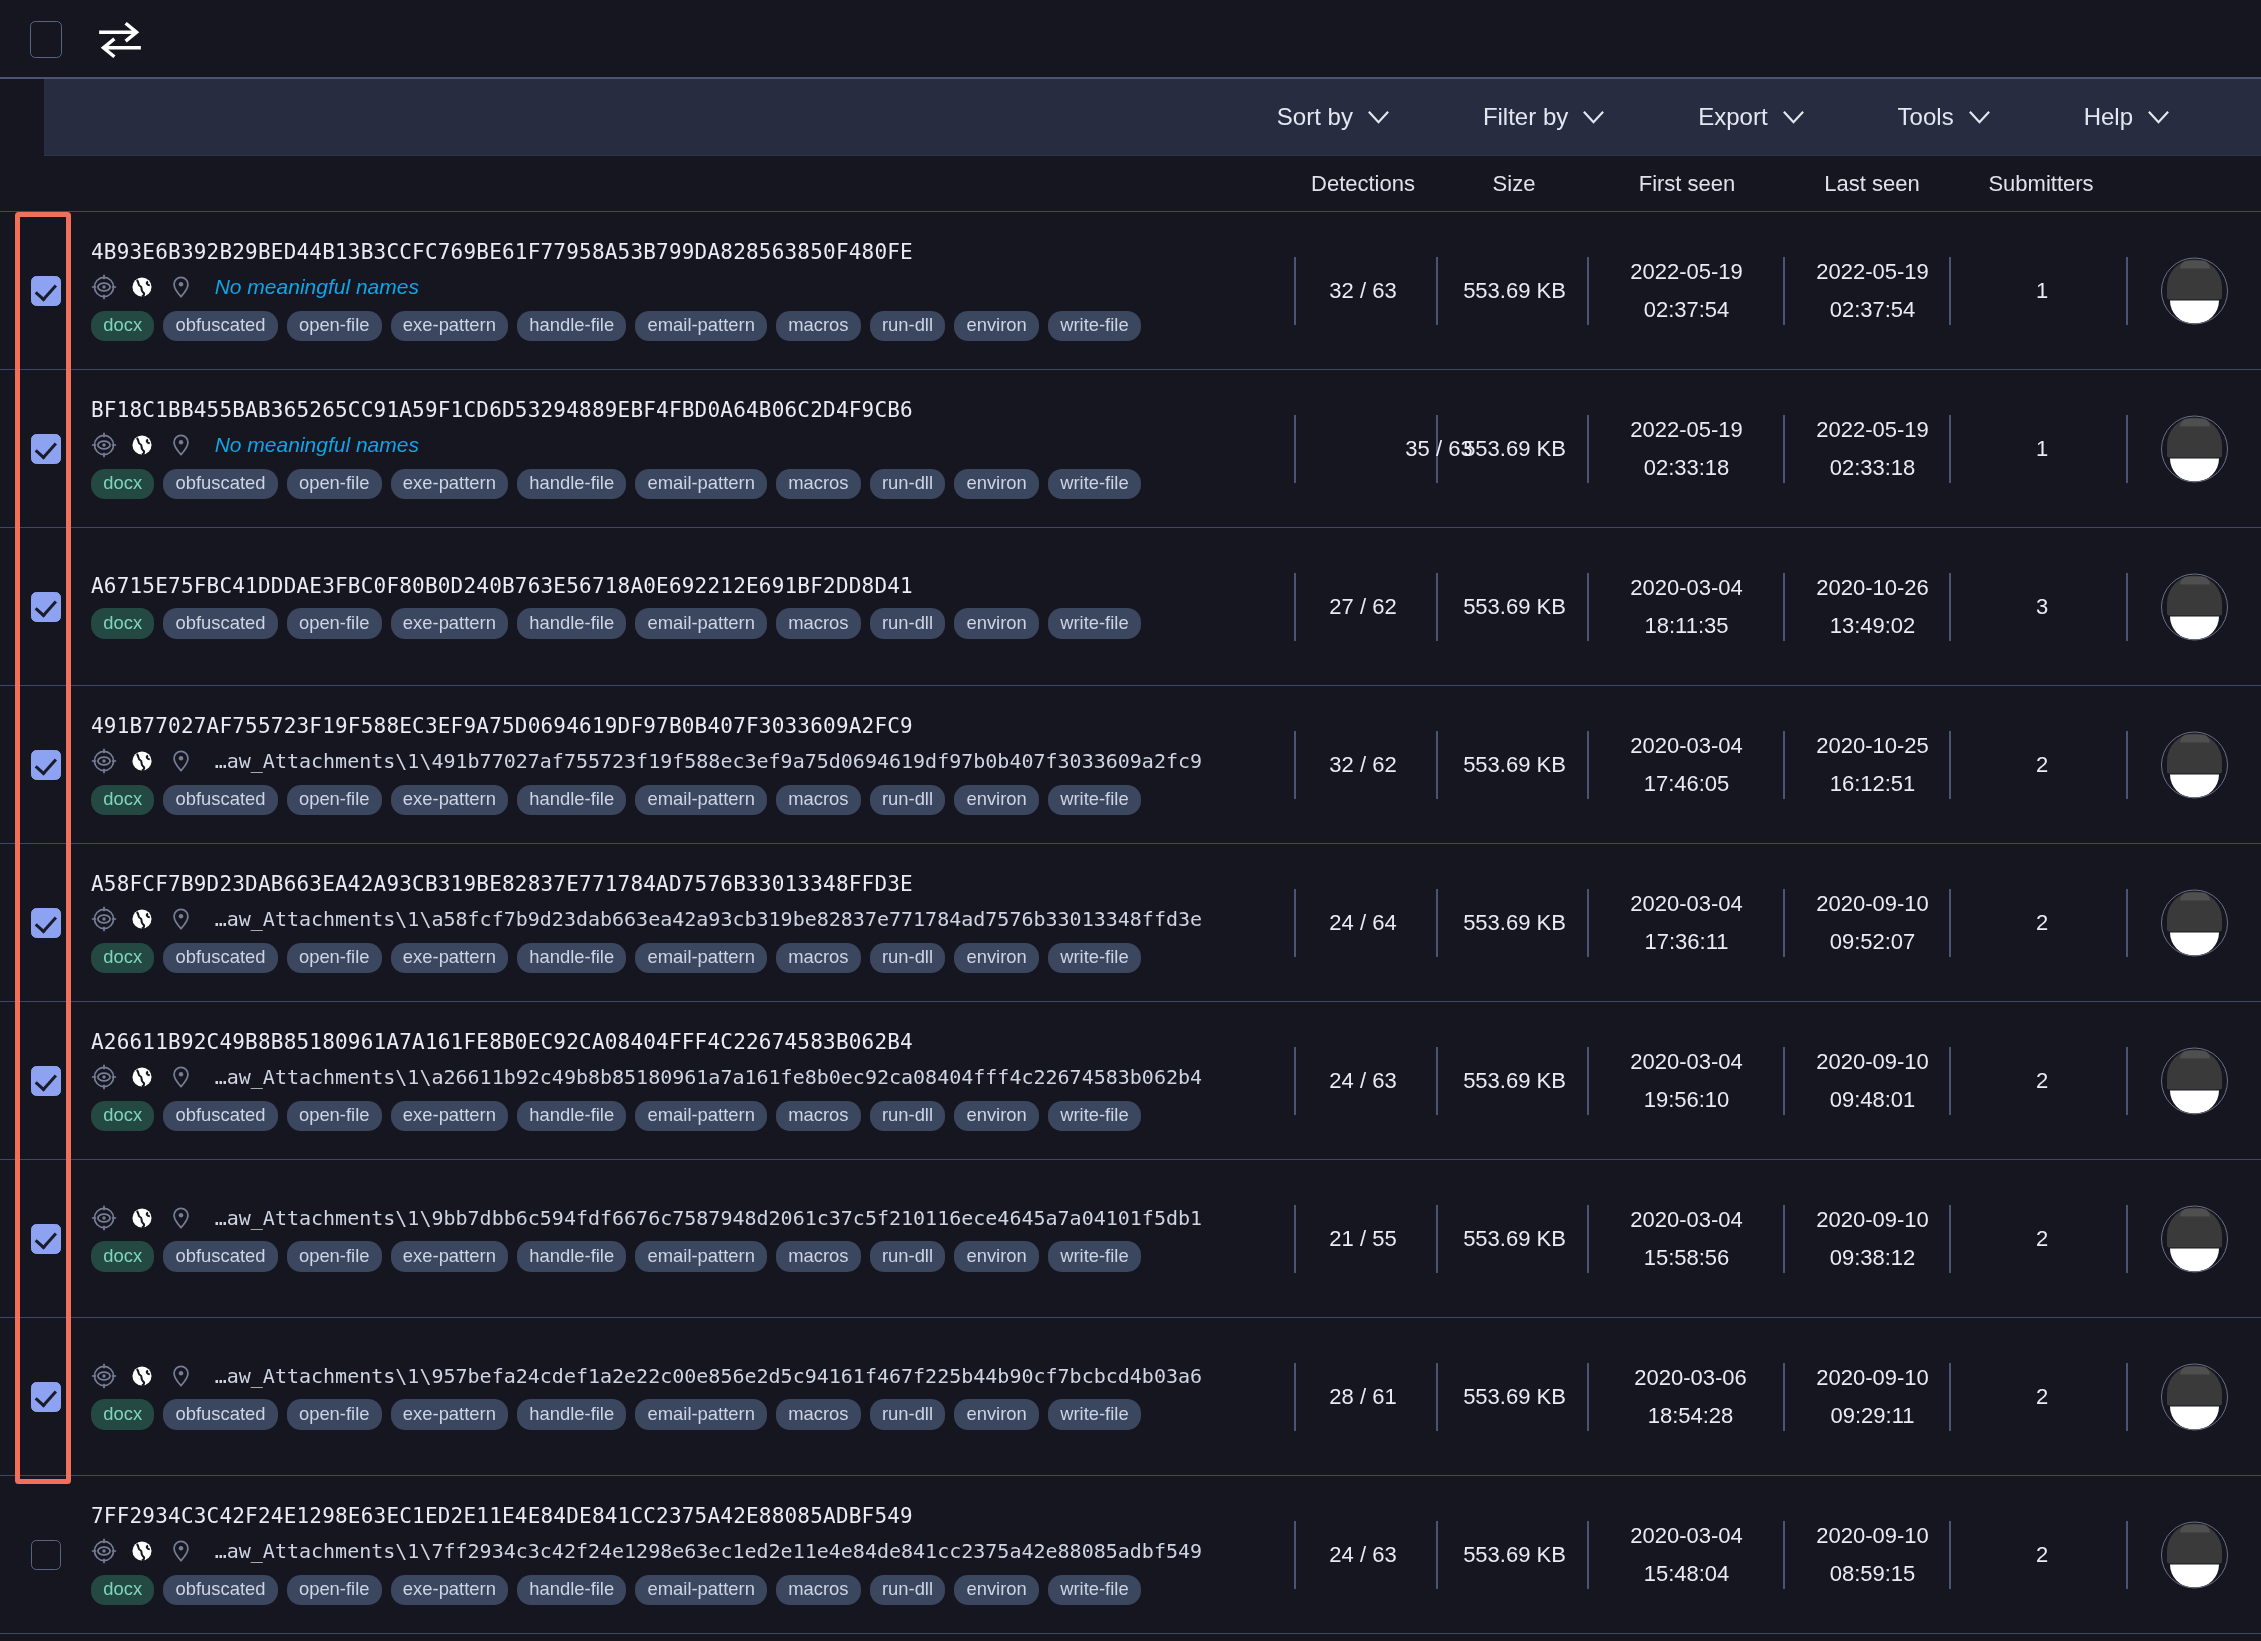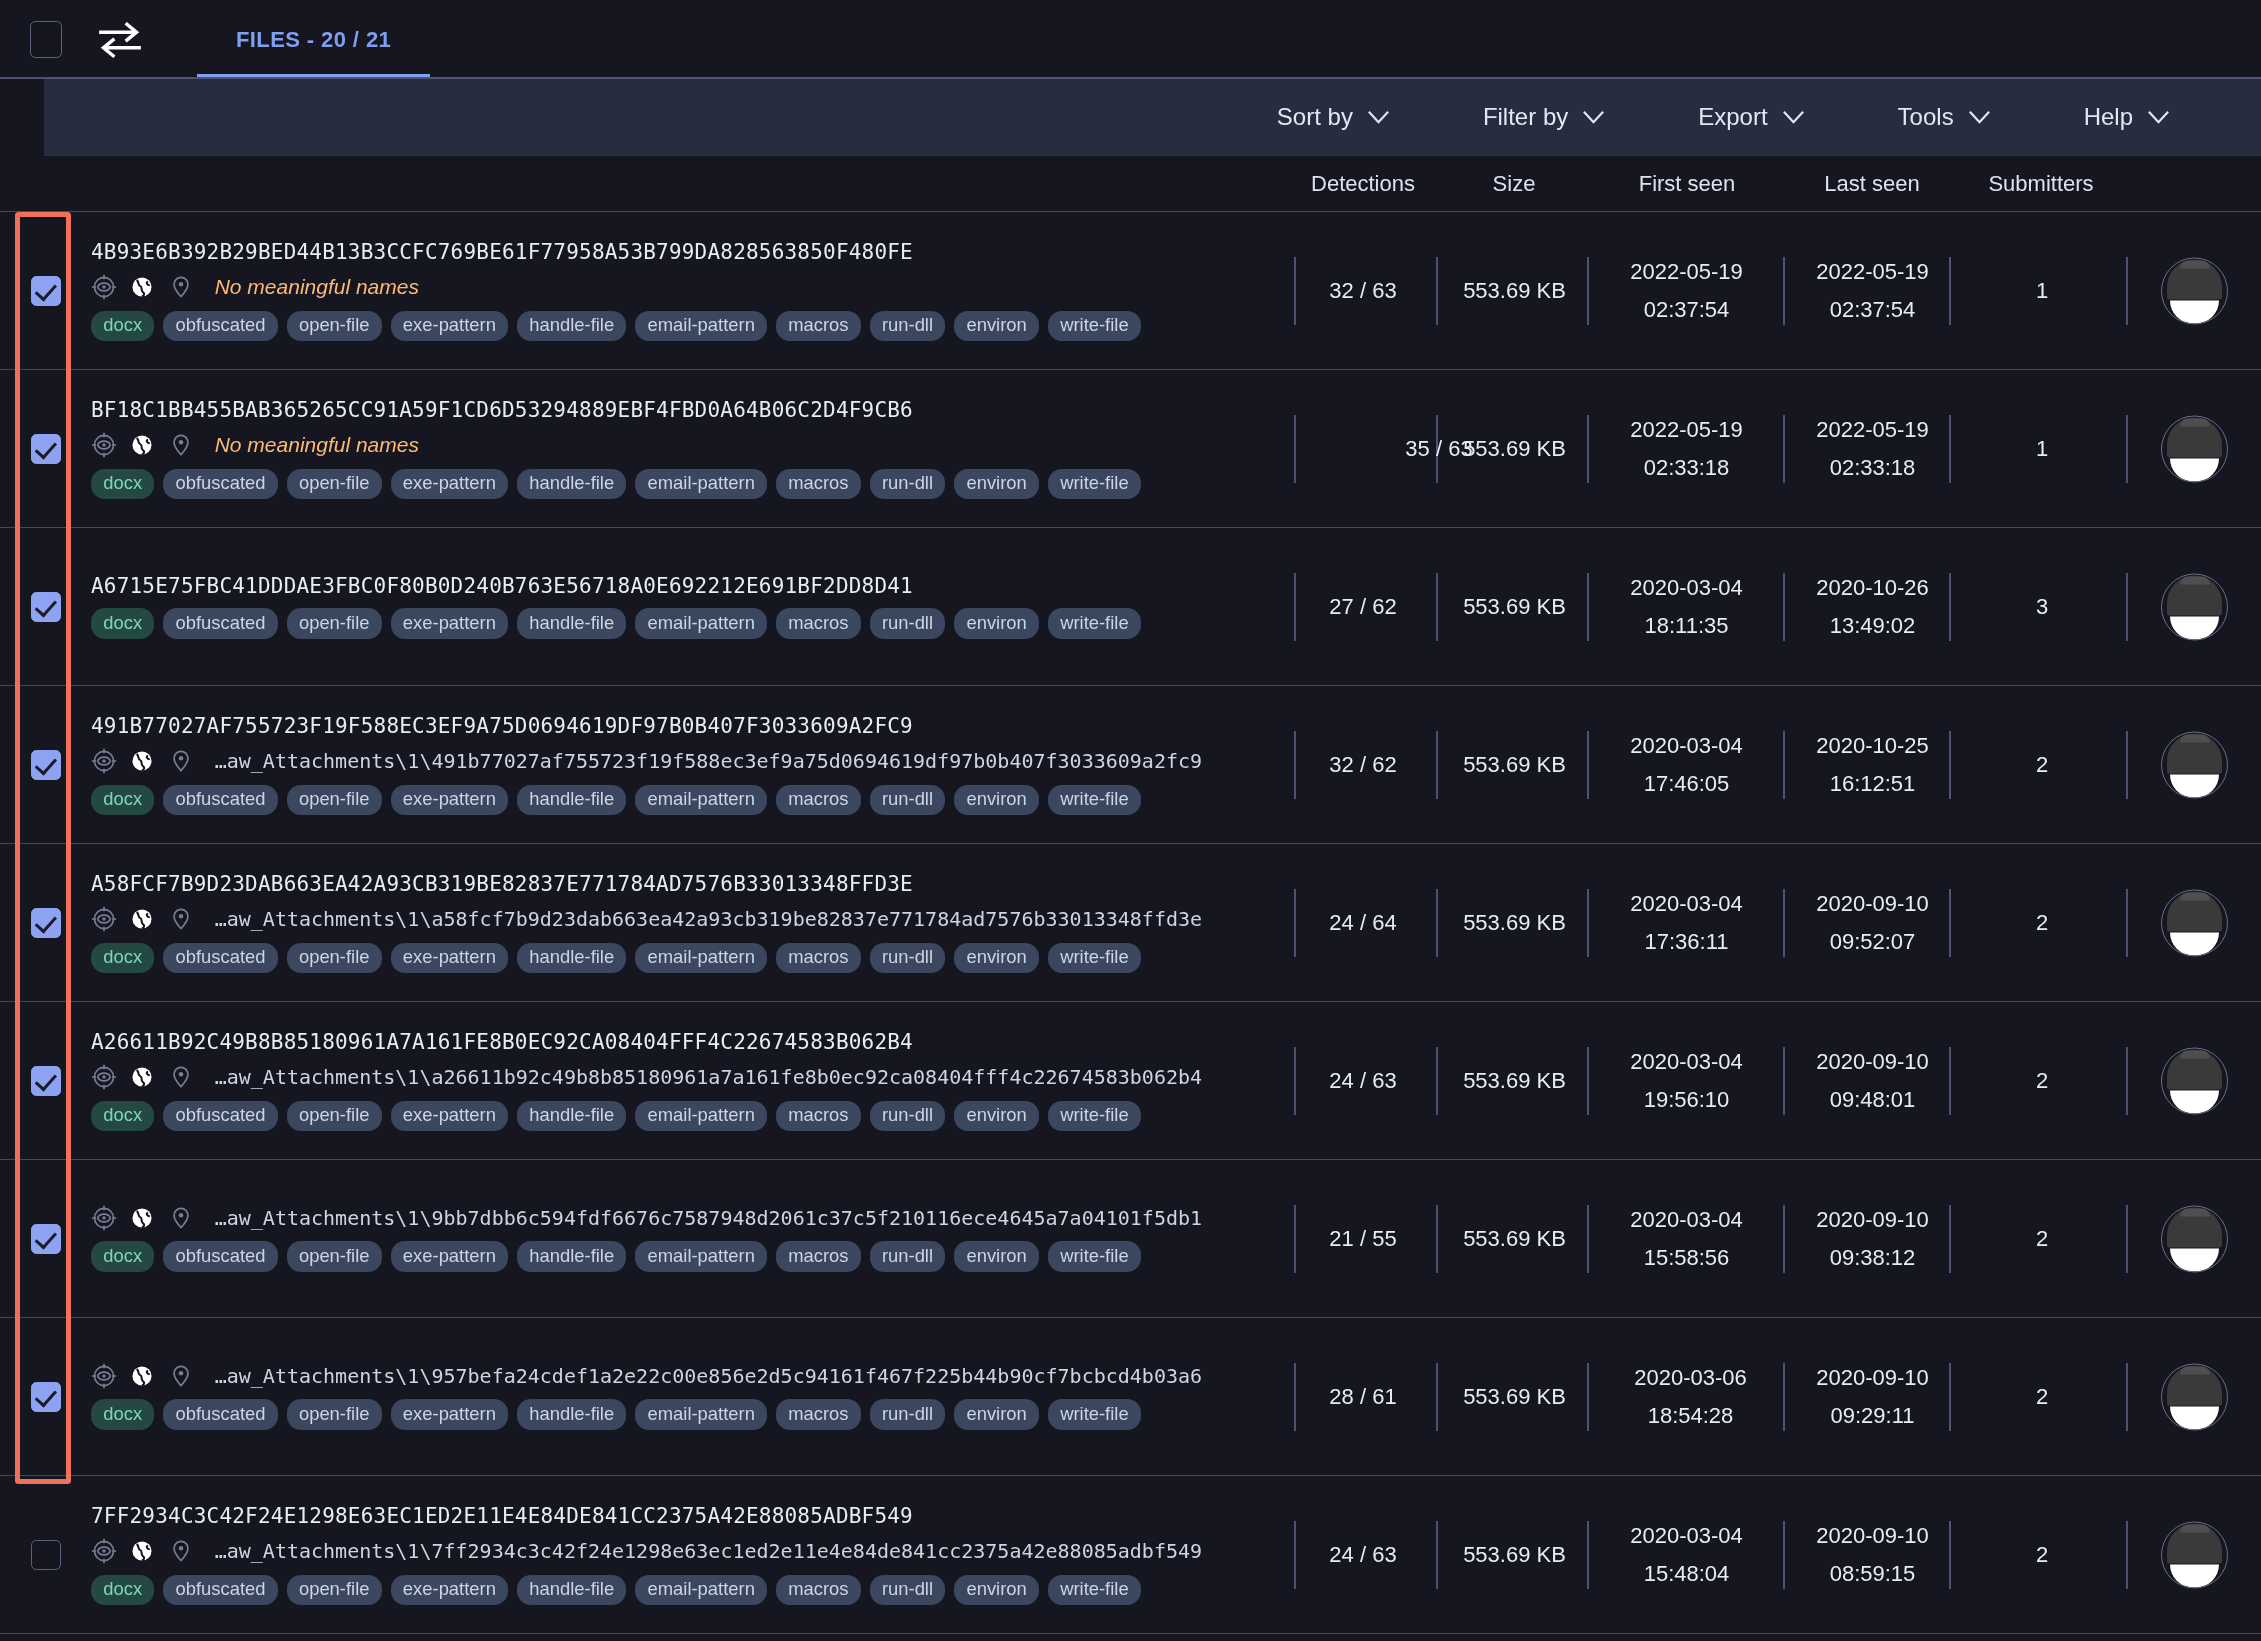--- a/index.html
+++ b/index.html
@@ -162,21 +162,21 @@
   .fname {
     font-family: "DejaVu Sans Mono", monospace;
     font-size: 20px;
     color: #cfd4e4;
     white-space: nowrap;
     margin-left: 8.8px;
   }
   .fname.placeholder {
     font-family: "Liberation Sans", sans-serif;
     font-style: italic;
-    color: #fdba74;
+    color: #0ea5e9;
     font-size: 21px;
   }
   .tags {
     display: flex;
     gap: 8.8px;
     align-items: center;
   }
   .tag {
     padding: 5.3px 12.3px 7px;
     border-radius: 14px;
@@ -260,23 +260,20 @@
 </style>
 </head>
 <body>
 
 <div class="topbar">
   <div class="topbar-checkbox"></div>
   <svg class="swap-icon" viewBox="0 0 52 46">
     <path d="M4 14 H44 M34 5 L45 14 L34 23" fill="none" stroke="#ffffff" stroke-width="4" stroke-linecap="square"></path>
     <path d="M48 32 H8 M18 23 L7 32 L18 41" fill="none" stroke="#ffffff" stroke-width="4" stroke-linecap="square"></path>
   </svg>
-  <div class="tab">
-    <span>FILES - 20 / 21</span>
-  </div>
   <div class="topbar-underline"></div>
 </div>
 
 <div class="menubar">
   <div class="menu-item">
     <span>Sort by</span>
     <svg class="chev" viewBox="0 0 26 16">
         <path d="M2 2 L13 14 L24 2" fill="none" stroke="#e4e7f1" stroke-width="2.5"></path>
       </svg>
   </div>

